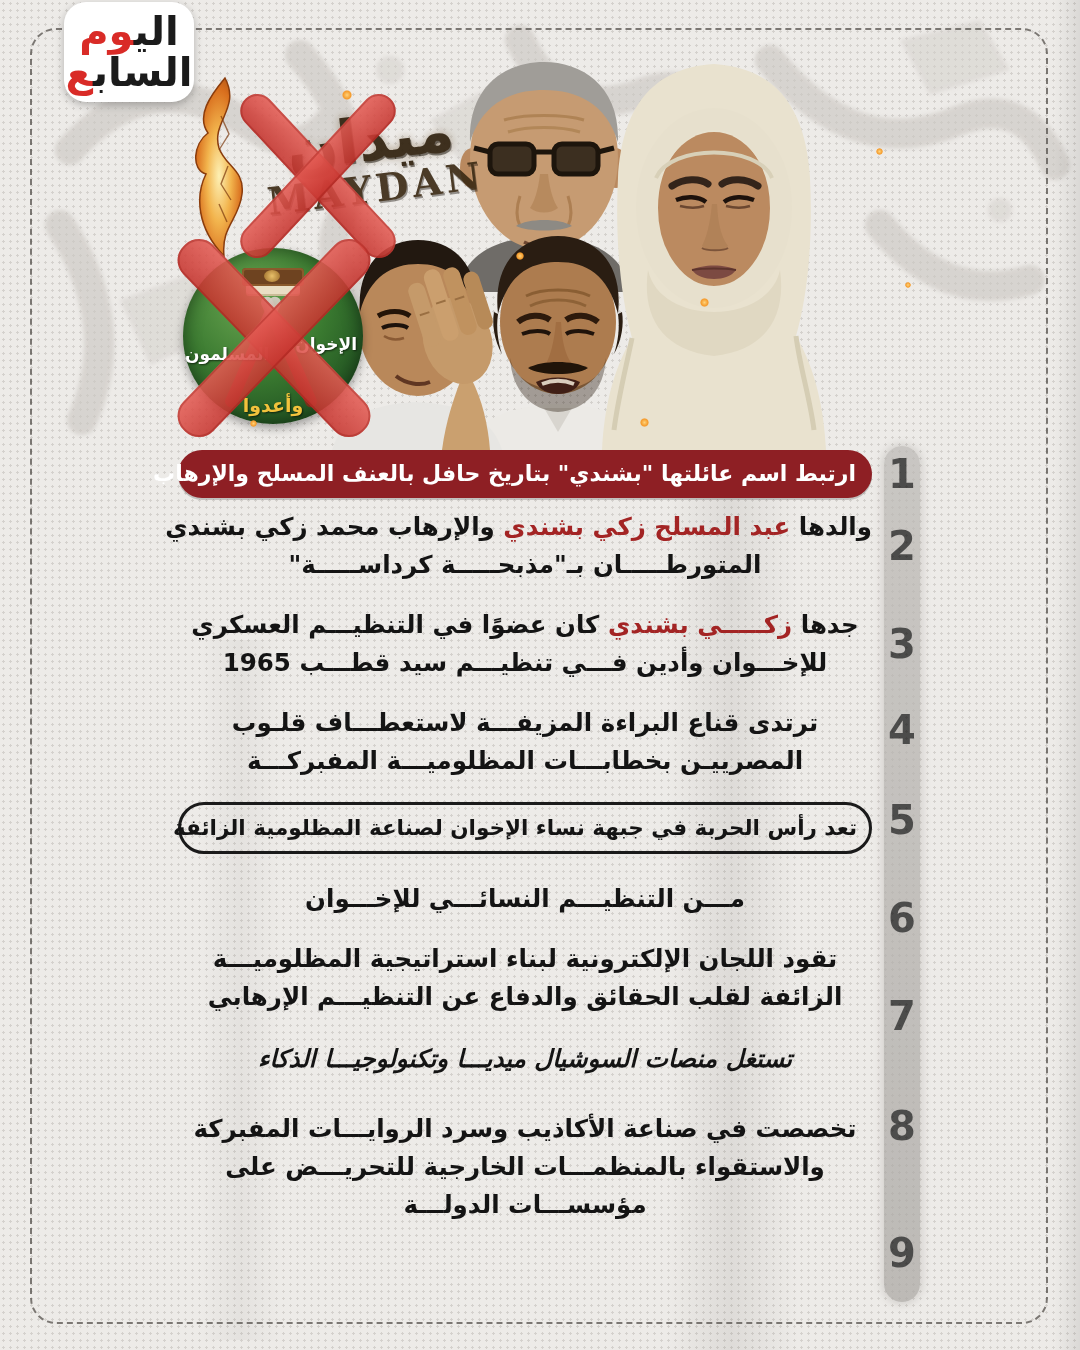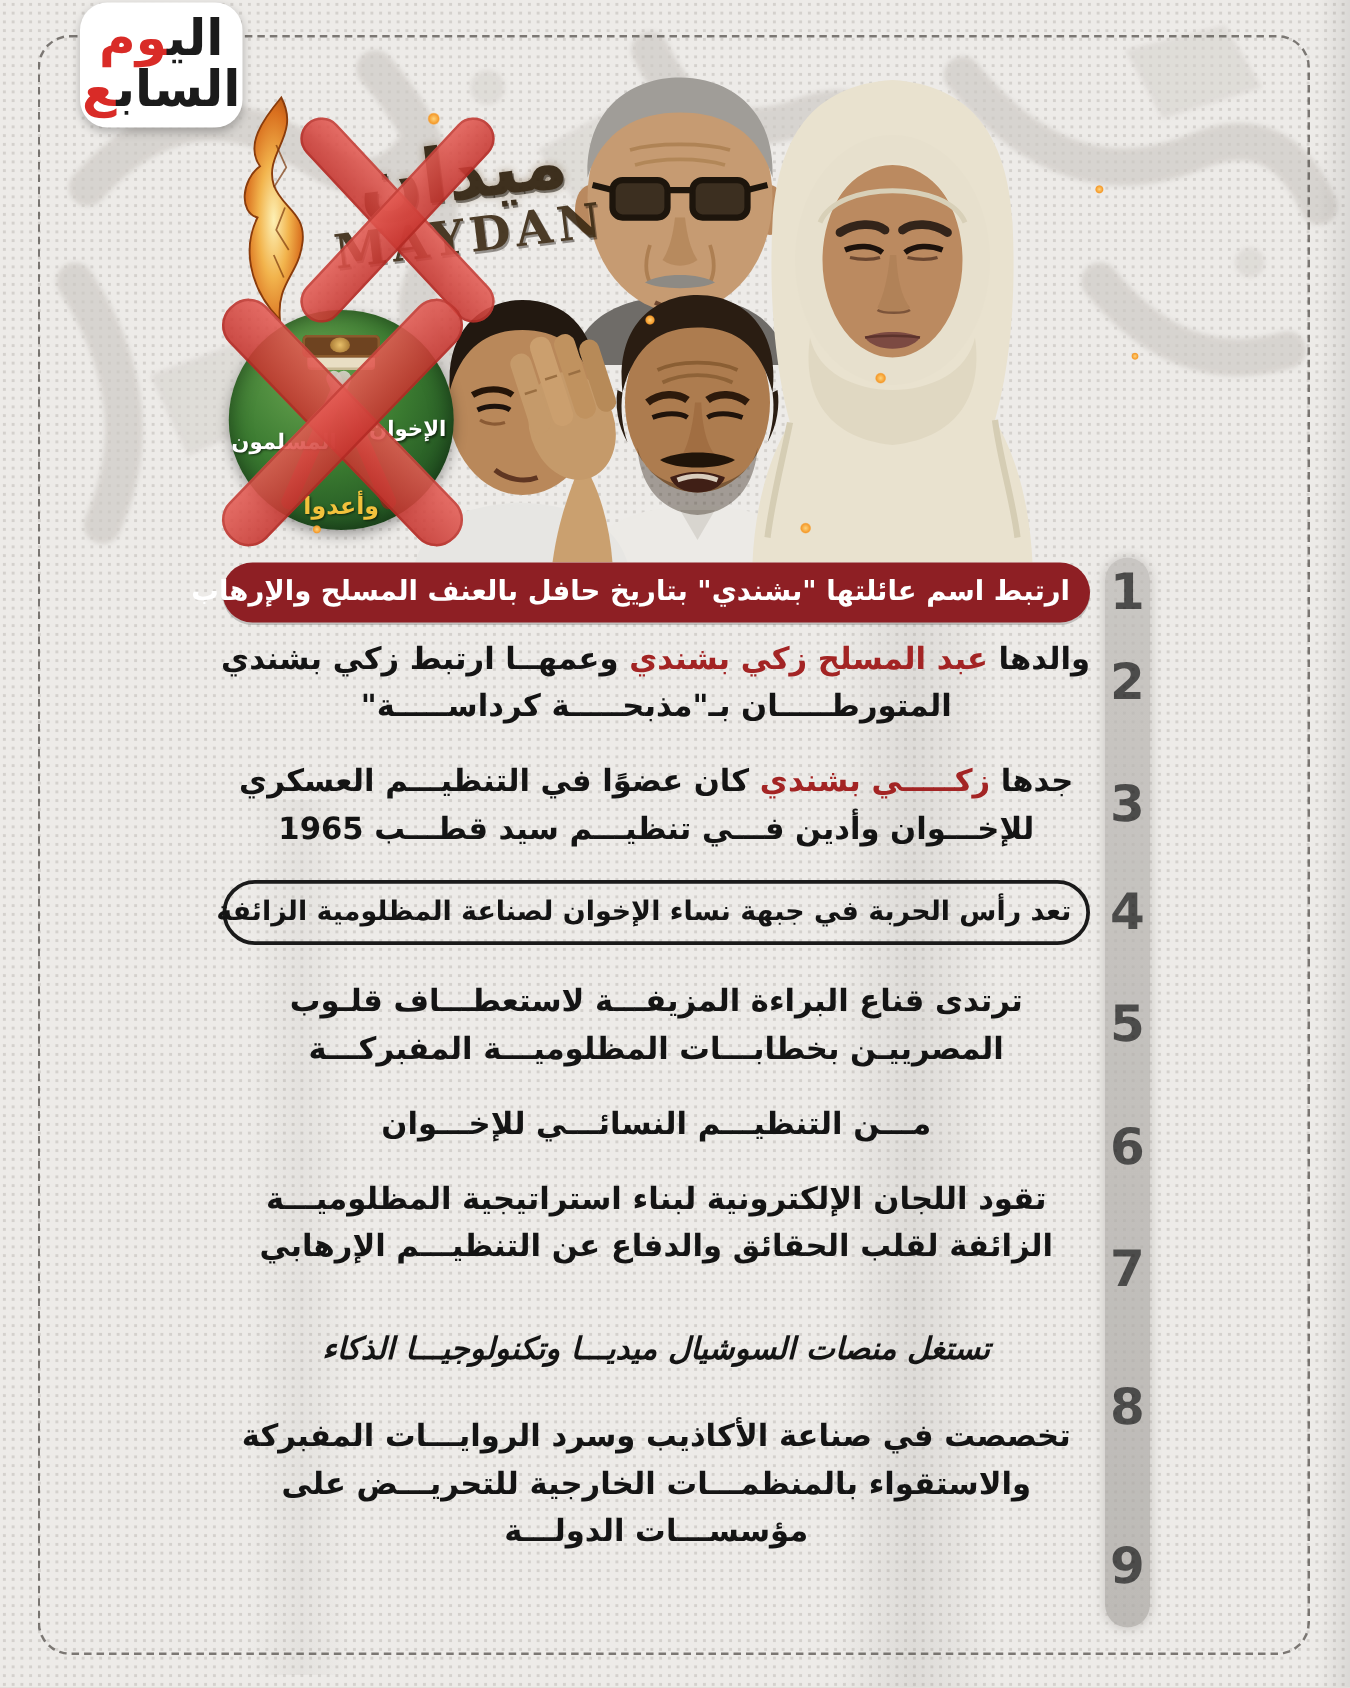--- a/index.html
+++ b/index.html
@@ -64,21 +64,21 @@
   
   .points{position:absolute;left:178px;top:450px;width:694px;z-index:4;direction:rtl;}
   .point{text-align:center;color:#141414;font-weight:bold;font-size:24.5px;line-height:38px;
     margin-bottom:22px;}
   .point .line{white-space:nowrap;}
   .point .red{color:#a32424;}
   .point.badge-red{background:#8e1f24;color:#fff;border-radius:26px;padding:7px 16px;
     font-size:22px;line-height:34px;margin-bottom:10px;box-shadow:0 2px 0 rgba(0,0,0,.18);}
   .point.pill-outline{border:3px solid #1a1a1a;border-radius:30px;padding:7px 12px;
     font-size:21.5px;line-height:32px;margin-bottom:26px;}
-  .point:nth-child(7){margin-bottom:44px;text-align:center;}
+  .point:nth-child(7){margin-bottom:24px;text-align:center;}
   .point:nth-child(8){margin-bottom:32px;font-style:italic;}
   
   .num-strip{position:absolute;left:884px;top:446px;width:36px;height:856px;z-index:3;
     background:linear-gradient(180deg,#bcb9b5,#aba8a4);border-radius:18px;opacity:.72;
     box-shadow:0 0 8px 2px rgba(150,147,142,.45);}
   .num{position:absolute;left:0;width:36px;text-align:center;font-size:40px;font-weight:bold;
     color:#0f0f0f;line-height:54px;}
 </style>
 </head>
 <body>
@@ -256,33 +256,33 @@
   <div class="masthead">
     <div><span>الي</span><span class="red">وم</span></div>
     <div><span>الساب</span><span class="red">ع</span></div>
   </div>
 
   <div class="points" id="points-list">
       <div class="point badge-red">
         <div class="line"><span>ارتبط اسم عائلتها "بشندي" بتاريخ حافل بالعنف المسلح والإرهاب</span></div>
       </div>
       <div class="point">
-        <div class="line"><span>والدها </span><span class="red">عبد المسلح زكي بشندي</span><span> وعمهــا ارتبط زكي بشندي</span></div>
+        <div class="line"><span>والدها </span><span class="red">عبد المسلح زكي بشندي</span><span> والإرهاب محمد زكي بشندي</span></div>
         <div class="line"><span>المتورطـــــان بـ"مذبحـــــة كرداســـــة"</span></div>
       </div>
       <div class="point">
         <div class="line"><span>جدها </span><span class="red">زكـــــي بشندي</span><span> كان عضوًا في التنظيـــم العسكري</span></div>
         <div class="line"><span>للإخـــوان وأدين فـــي تنظيـــم سيد قطـــب 1965</span></div>
       </div>
+      <div class="point">
+        <div class="line"><span>ترتدى قناع البراءة المزيفـــة لاستعطـــاف قلـوب</span></div>
+        <div class="line"><span>المصرييـن بخطابـــات المظلوميـــة المفبركـــة</span></div>
+      </div>
       <div class="point pill-outline">
         <div class="line"><span>تعد رأس الحربة في جبهة نساء الإخوان لصناعة المظلومية الزائفة</span></div>
-      </div>
-      <div class="point">
-        <div class="line"><span>ترتدى قناع البراءة المزيفـــة لاستعطـــاف قلـوب</span></div>
-        <div class="line"><span>المصرييـن بخطابـــات المظلوميـــة المفبركـــة</span></div>
       </div>
       <div class="point">
         <div class="line"><span>مـــن التنظيـــم النسائـــي للإخـــوان</span></div>
       </div>
       <div class="point">
         <div class="line"><span>تقود اللجان الإلكترونية لبناء استراتيجية المظلوميـــة</span></div>
         <div class="line"><span>الزائفة لقلب الحقائق والدفاع عن التنظيـــم الإرهابي</span></div>
       </div>
       <div class="point">
         <div class="line"><span>تستغل منصات السوشيال ميديـــا وتكنولوجيـــا الذكاء</span></div>

